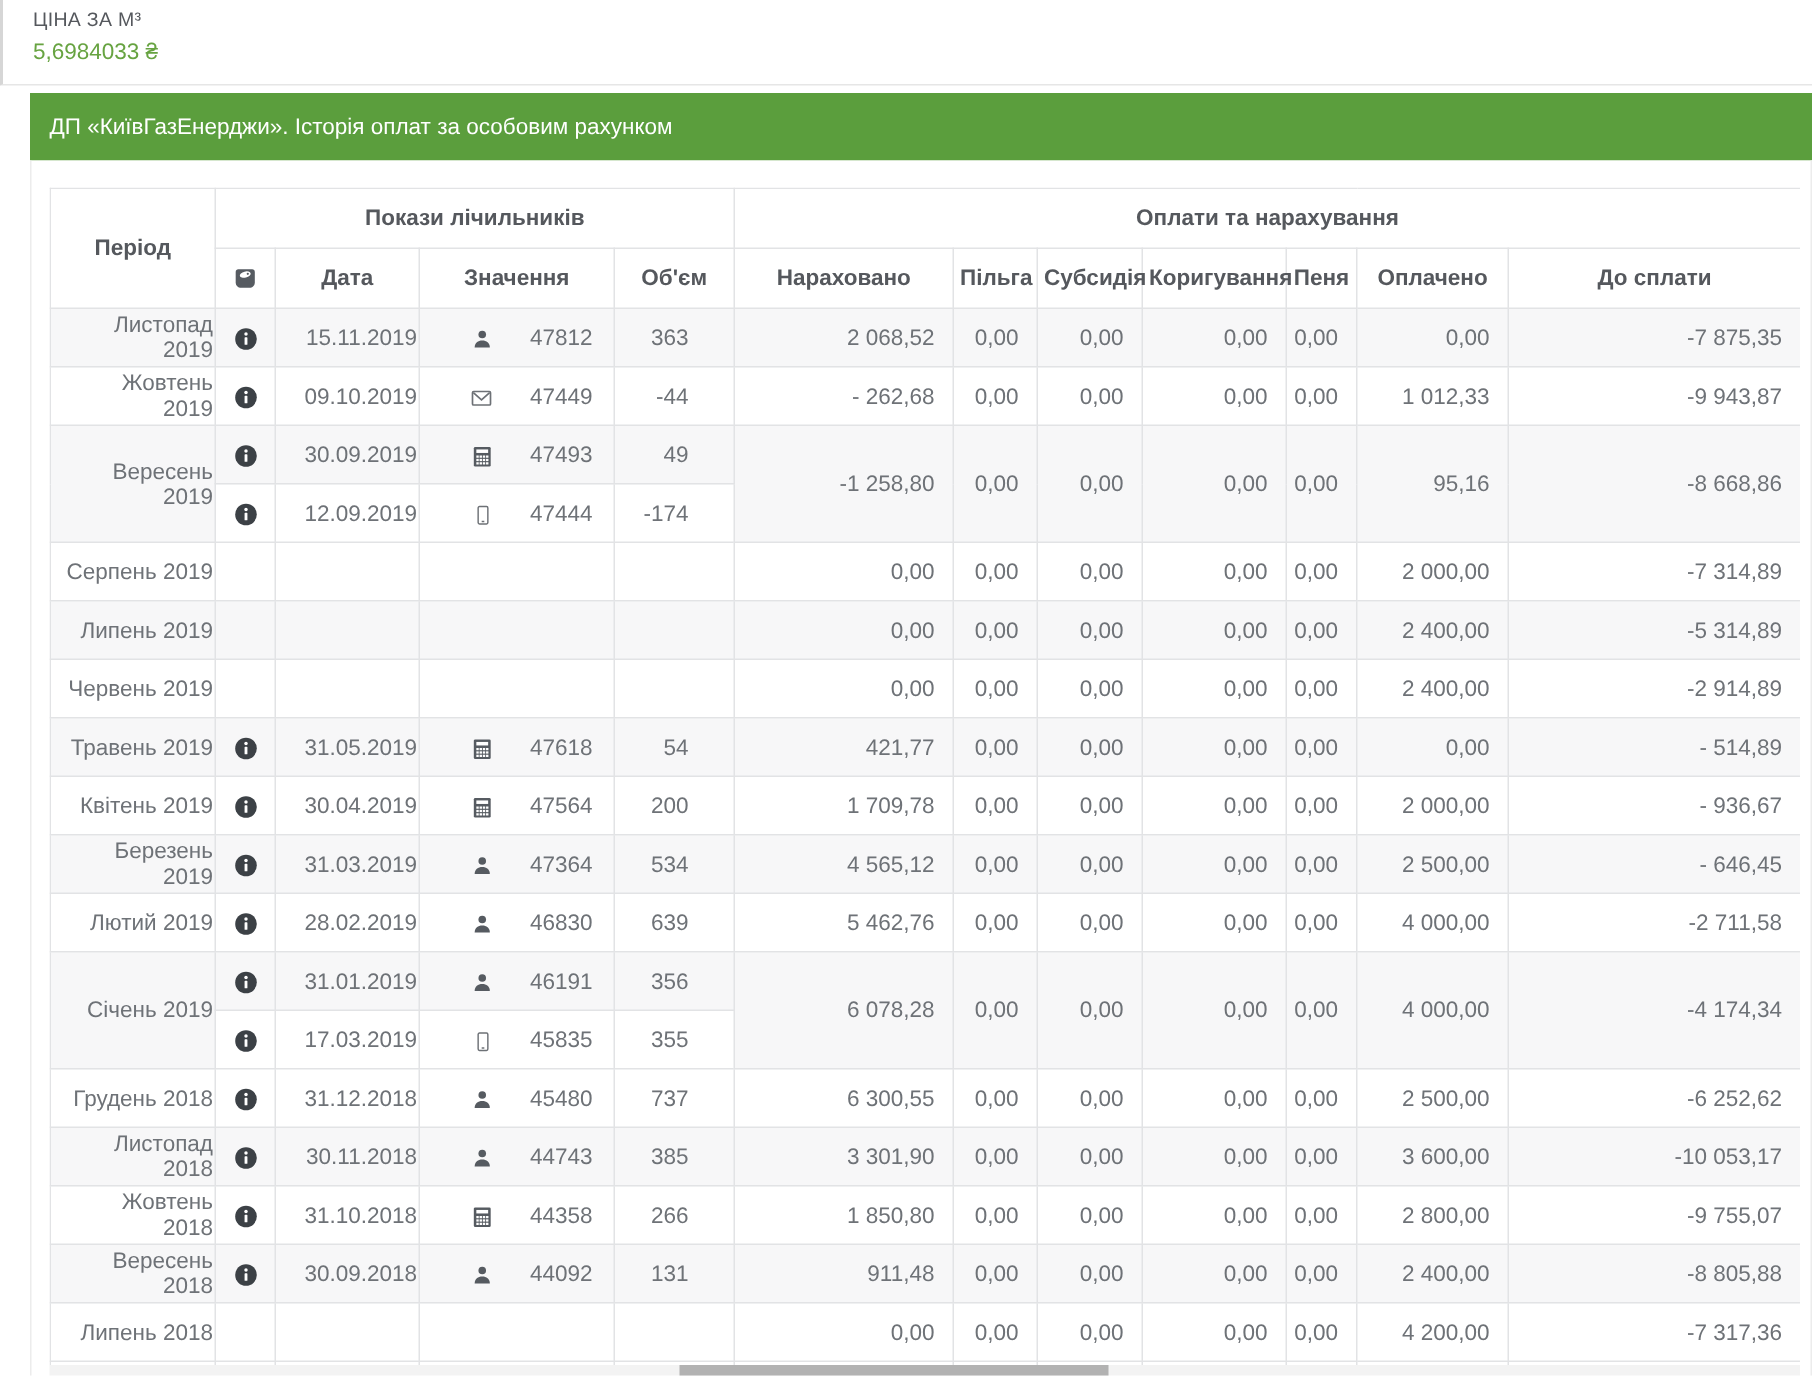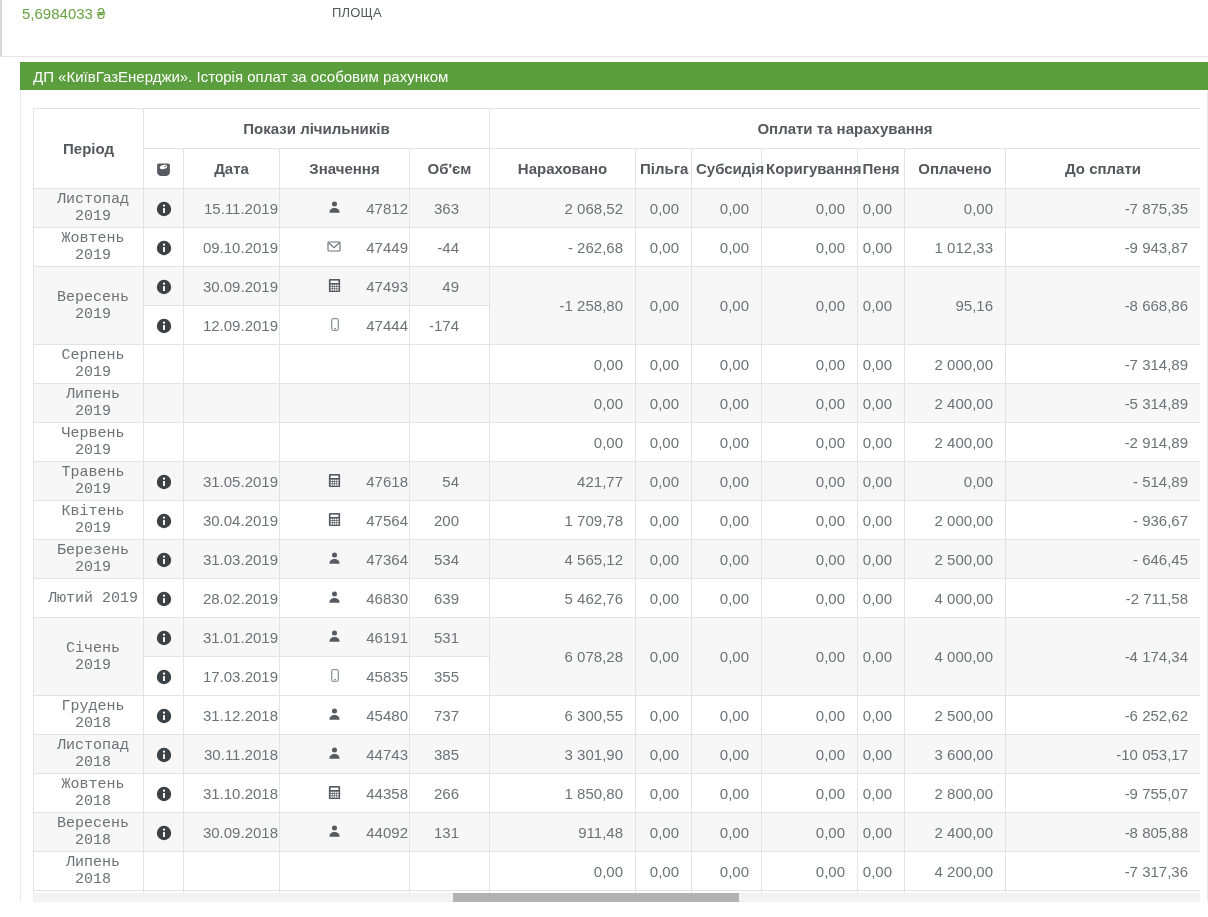--- a/index.html
+++ b/index.html
@@ -19,44 +19,44 @@
   .stat { padding-top:1px; }
   .stat.s0 { width:310px; }
   .stat.s1 { width:300px; }
   .stat-label { font-size:13px; color:#55585d; margin-bottom:6px; letter-spacing:.2px; }
   .stat-value { font-size:15px; color:#67a341; }
   .stat-value sup { font-size:10px; }
 
   
   .panel { margin-left:20px; }
   .panel-header {
-    margin-top:5px; height:28px; background:#5b9e3d; color:#ffffff;
+    margin-top:5px; height:45px; background:#5b9e3d; color:#ffffff;
     display:flex; align-items:center; padding-left:13px; font-size:15px;
   }
   .panel-body {
     border-left:1px solid #ececec; border-right:1px solid #ececec;
     padding:18px 0 0 12px; background:#fff;
   }
 
   
   .table-wrap { width:1167px; height:785px; overflow:hidden; }
   table { border-collapse:collapse; table-layout:fixed; width:1167px; }
   th, td { border:1px solid #e2e3e5; }
   thead th {
     height:40px; font-size:15px; font-weight:600; color:#55585d;
     text-align:center; background:#fff; padding:0 4px;
   }
   tbody td { height:39px; font-size:15px; color:#6e7277; }
   td.shade { background:#f7f7f8; }
   td.light { background:#ffffff; }
 
-  .cell-period { text-align:center; padding-left:10px;font-family:Liberation Mono, monospace; }
+  .cell-period { text-align:right; padding-left:10px; }
   .cell-info   { text-align:center; }
   .cell-date   { text-align:right; }
-  .vwrap { display:flex; align-items:flex-start; justify-content:flex-end; padding-right:0; }
+  .vwrap { display:flex; align-items:flex-end; justify-content:flex-end; padding-right:13px; }
   .vwrap .icon { margin-right:22px; }
   .vwrap .vnum { min-width:44px; text-align:right; }
   .cell-volume { text-align:right; padding-right:30px; }
   .cell-money  { text-align:right; padding-right:12px; }
 
   .icon { display:inline-flex; align-items:center; justify-content:center; vertical-align:middle; }
   .icon svg { display:block; }
 
   tr.sliver td { height:39px; background:#fff; }
 
@@ -66,26 +66,26 @@
   }
   .hscrollbar .thumb {
     position:absolute; top:0; left:36%; width:24.5%; height:9px; background:#b2b2b2;
   }
 </style>
 </head>
 <body>
 
 <div class="stats-bar">
   <div class="stat s0">
+    <div class="stat-label">ЦІНА ЗА М³</div>
     <div class="stat-value">
       <span>5,6984033</span>&nbsp;<span>₴</span>
     </div>
   </div>
   <div class="stat s1">
-    <div class="stat-label">ПЛОЩА</div>
   </div>
 </div>
 
 <div class="panel">
   <div class="panel-header">ДП «КиївГазЕнерджи». Історія оплат за особовим рахунком</div>
   <div class="panel-body">
     <div class="table-wrap">
       <table>
         <colgroup>
           <col style="width:110px">
@@ -458,21 +458,21 @@
                 <div class="vwrap">
                   <span class="icon">
                     <svg viewBox="0 0 16 16" width="15" height="15" fill="#565b61">
                       <circle cx="8" cy="4.3" r="2.7"></circle>
                       <path d="M2.6 13.5c0-3.2 2.4-4.9 5.4-4.9s5.4 1.7 5.4 4.9z"></path>
                     </svg>
                   </span>
                   <span class="vnum">46191</span>
                 </div>
               </td>
-              <td class="cell-volume shade">531</td>
+              <td class="cell-volume shade">356</td>
               <td class="cell-money shade" rowspan="2">6 078,28</td>
               <td class="cell-money shade" rowspan="2">0,00</td>
               <td class="cell-money shade" rowspan="2">0,00</td>
               <td class="cell-money shade" rowspan="2">0,00</td>
               <td class="cell-money shade" rowspan="2">0,00</td>
               <td class="cell-money shade" rowspan="2">4 000,00</td>
               <td class="cell-money shade" rowspan="2">-4 174,34</td>
             </tr>
             <tr>
               <td class="cell-info light"><span class="icon">

